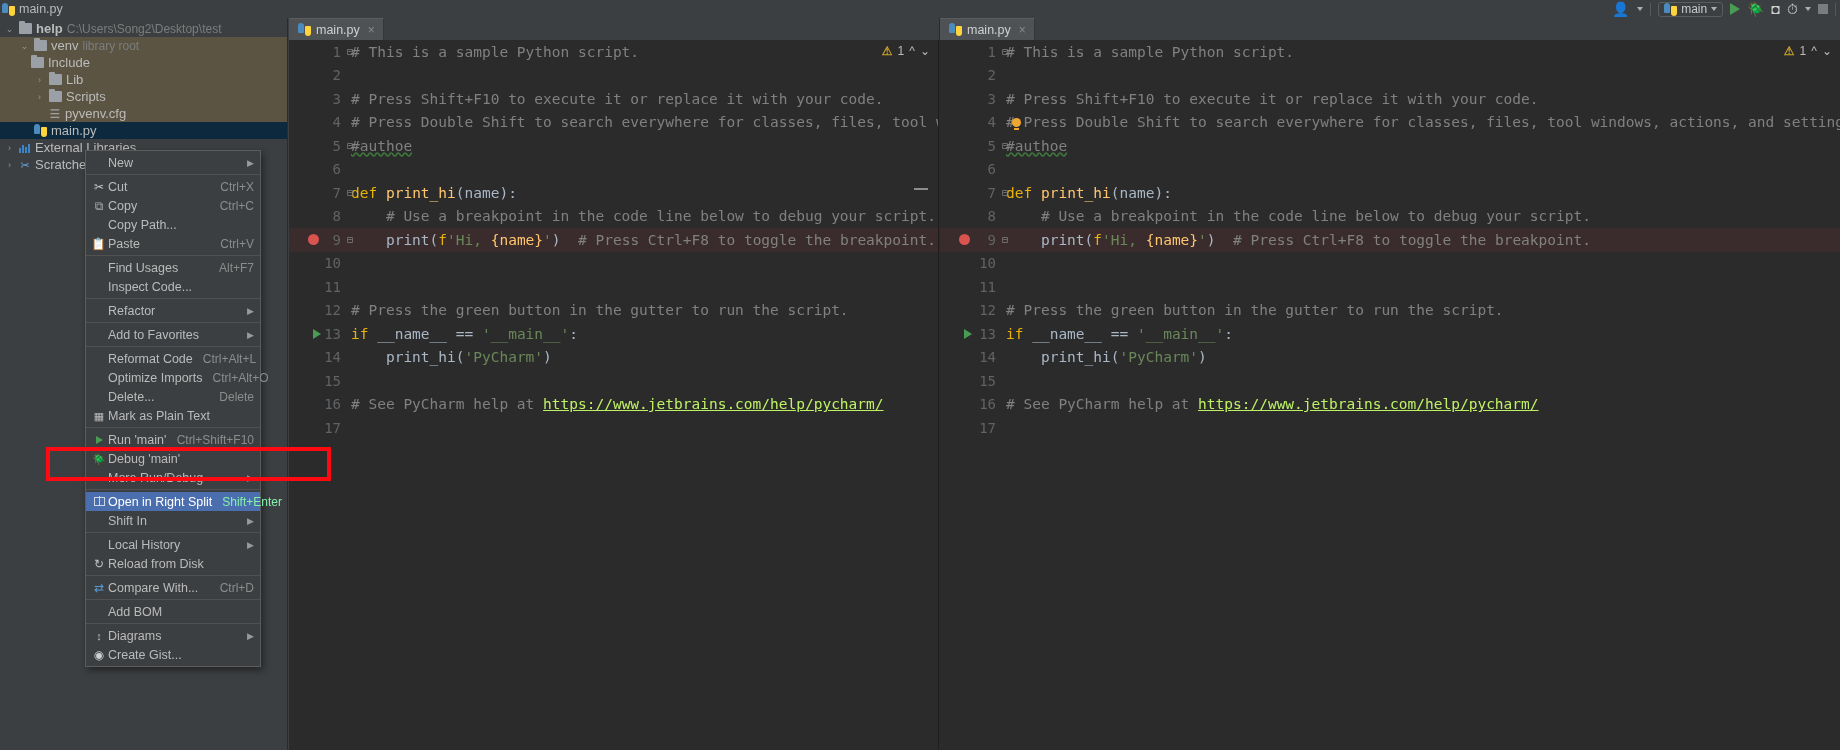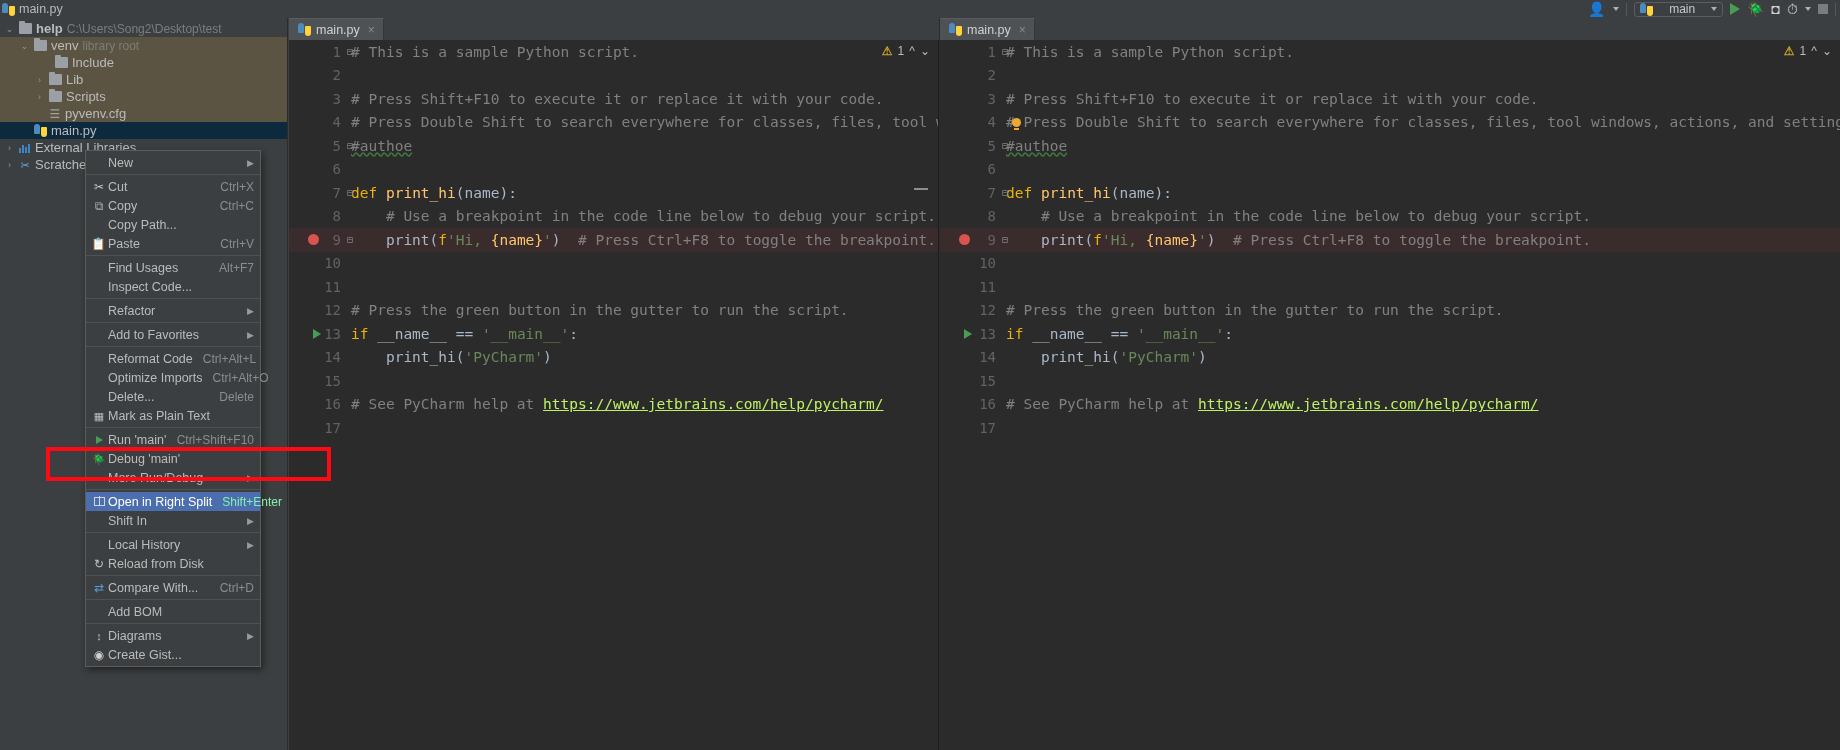--- a/index.html
+++ b/index.html
@@ -21,21 +21,21 @@
   .py-icon::before, .py-icon::after { content:""; position:absolute; width:6px; height:10px; border-radius:3px 3px 1px 1px; }
   .py-icon::before { background:#4b8bbe; left:0; top:0; }
   .py-icon::after  { background:#ffd43b; right:0; bottom:0; border-radius:1px 1px 3px 3px; }
 
   .top-right-tools {
     position:absolute; right:4px; top:0; height:18px;
     display:flex; align-items:center; gap:7px; font-size:12px;
   }
   .tb-sep { width:1px; height:13px; background:#555859; }
   .run-config {
-    display:flex; align-items:center; gap:16px;
+    display:flex; align-items:center; gap:4px;
     border:1px solid #5a5d5e; border-radius:3px;
     padding:0 5px; height:15px; font-size:12px; color:#c8c8c8;
   }
   .caret-dn { width:0;height:0;border-left:3.5px solid transparent;border-right:3.5px solid transparent;border-top:4px solid #b0b0b0; display:inline-block;}
   .tri-green { width:0;height:0;border-top:6px solid transparent;border-bottom:6px solid transparent;border-left:10px solid #499c54;}
   .sq-stop { width:10px;height:10px;background:#7a7d7e;}
 
   
   .toolwin {
     position:absolute; left:0; top:18px; width:288px; height:732px;
@@ -190,21 +190,21 @@
           <span class="folder"></span>
           <span class="lbl-bold">help</span>
           <span class="lbl-dim">C:\Users\Song2\Desktop\test</span>
         </div>
         <div class="tnode sel-brown" style="padding-left: 19px;">
           <span class="arrow">⌄</span>
           <span class="folder"></span>
           <span>venv</span>
           <span class="lbl-dim">library root</span>
         </div>
-        <div class="tnode sel-brown" style="padding-left: 40px; align-items: center;">
+        <div class="tnode sel-brown" style="padding-left: 16px; align-items: center;">
           <span class="arrow empty">›</span>
           <span class="folder"></span>
           <span>Include</span>
         </div>
         <div class="tnode sel-brown" style="padding-left: 34px;">
           <span class="arrow">›</span>
           <span class="folder"></span>
           <span>Lib</span>
         </div>
         <div class="tnode sel-brown" style="padding-left: 34px;">

